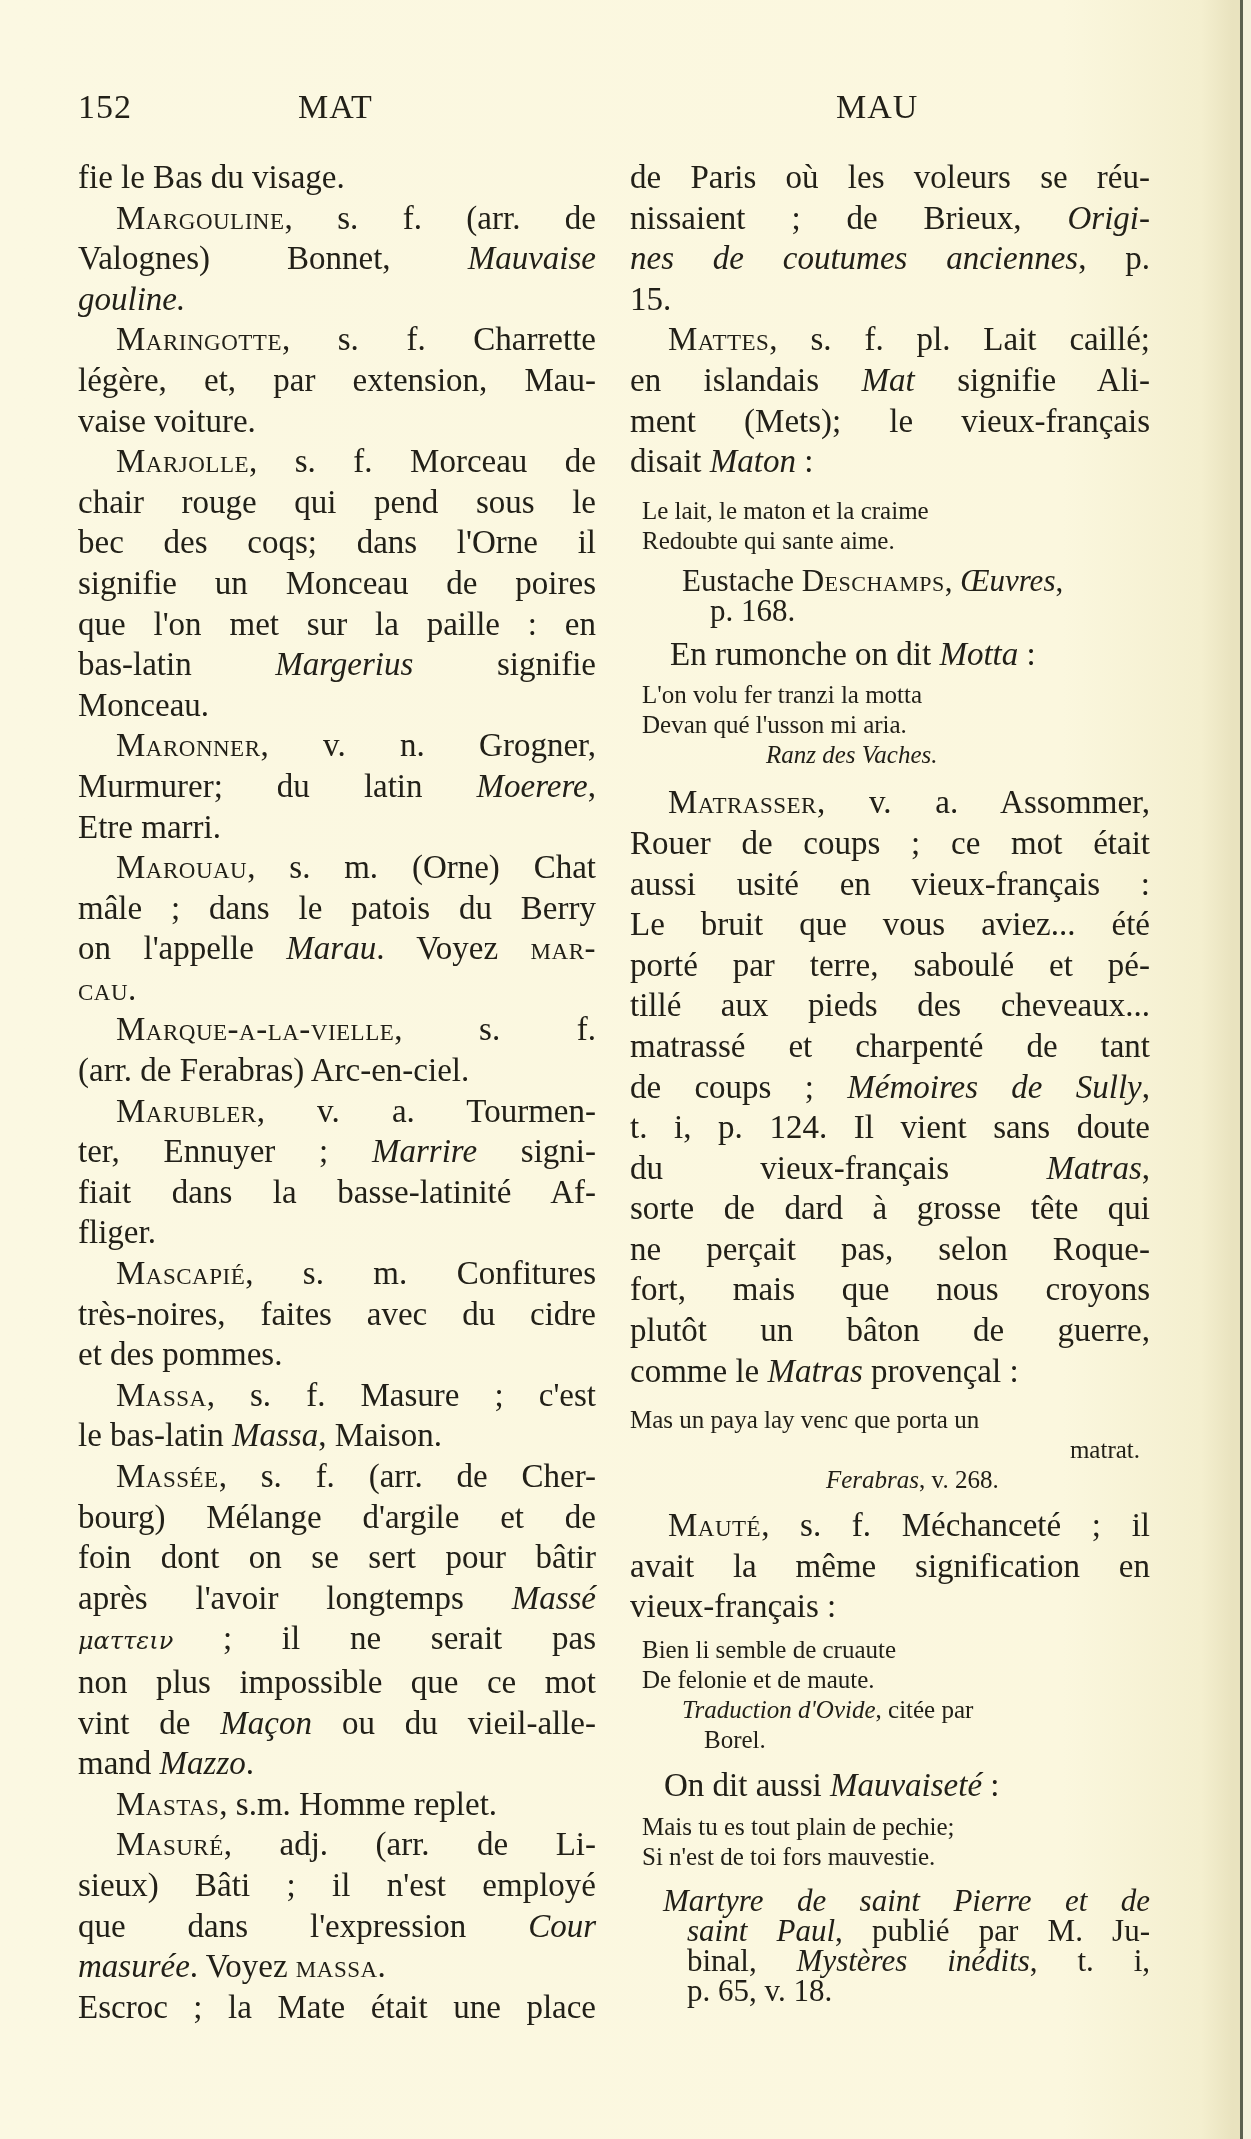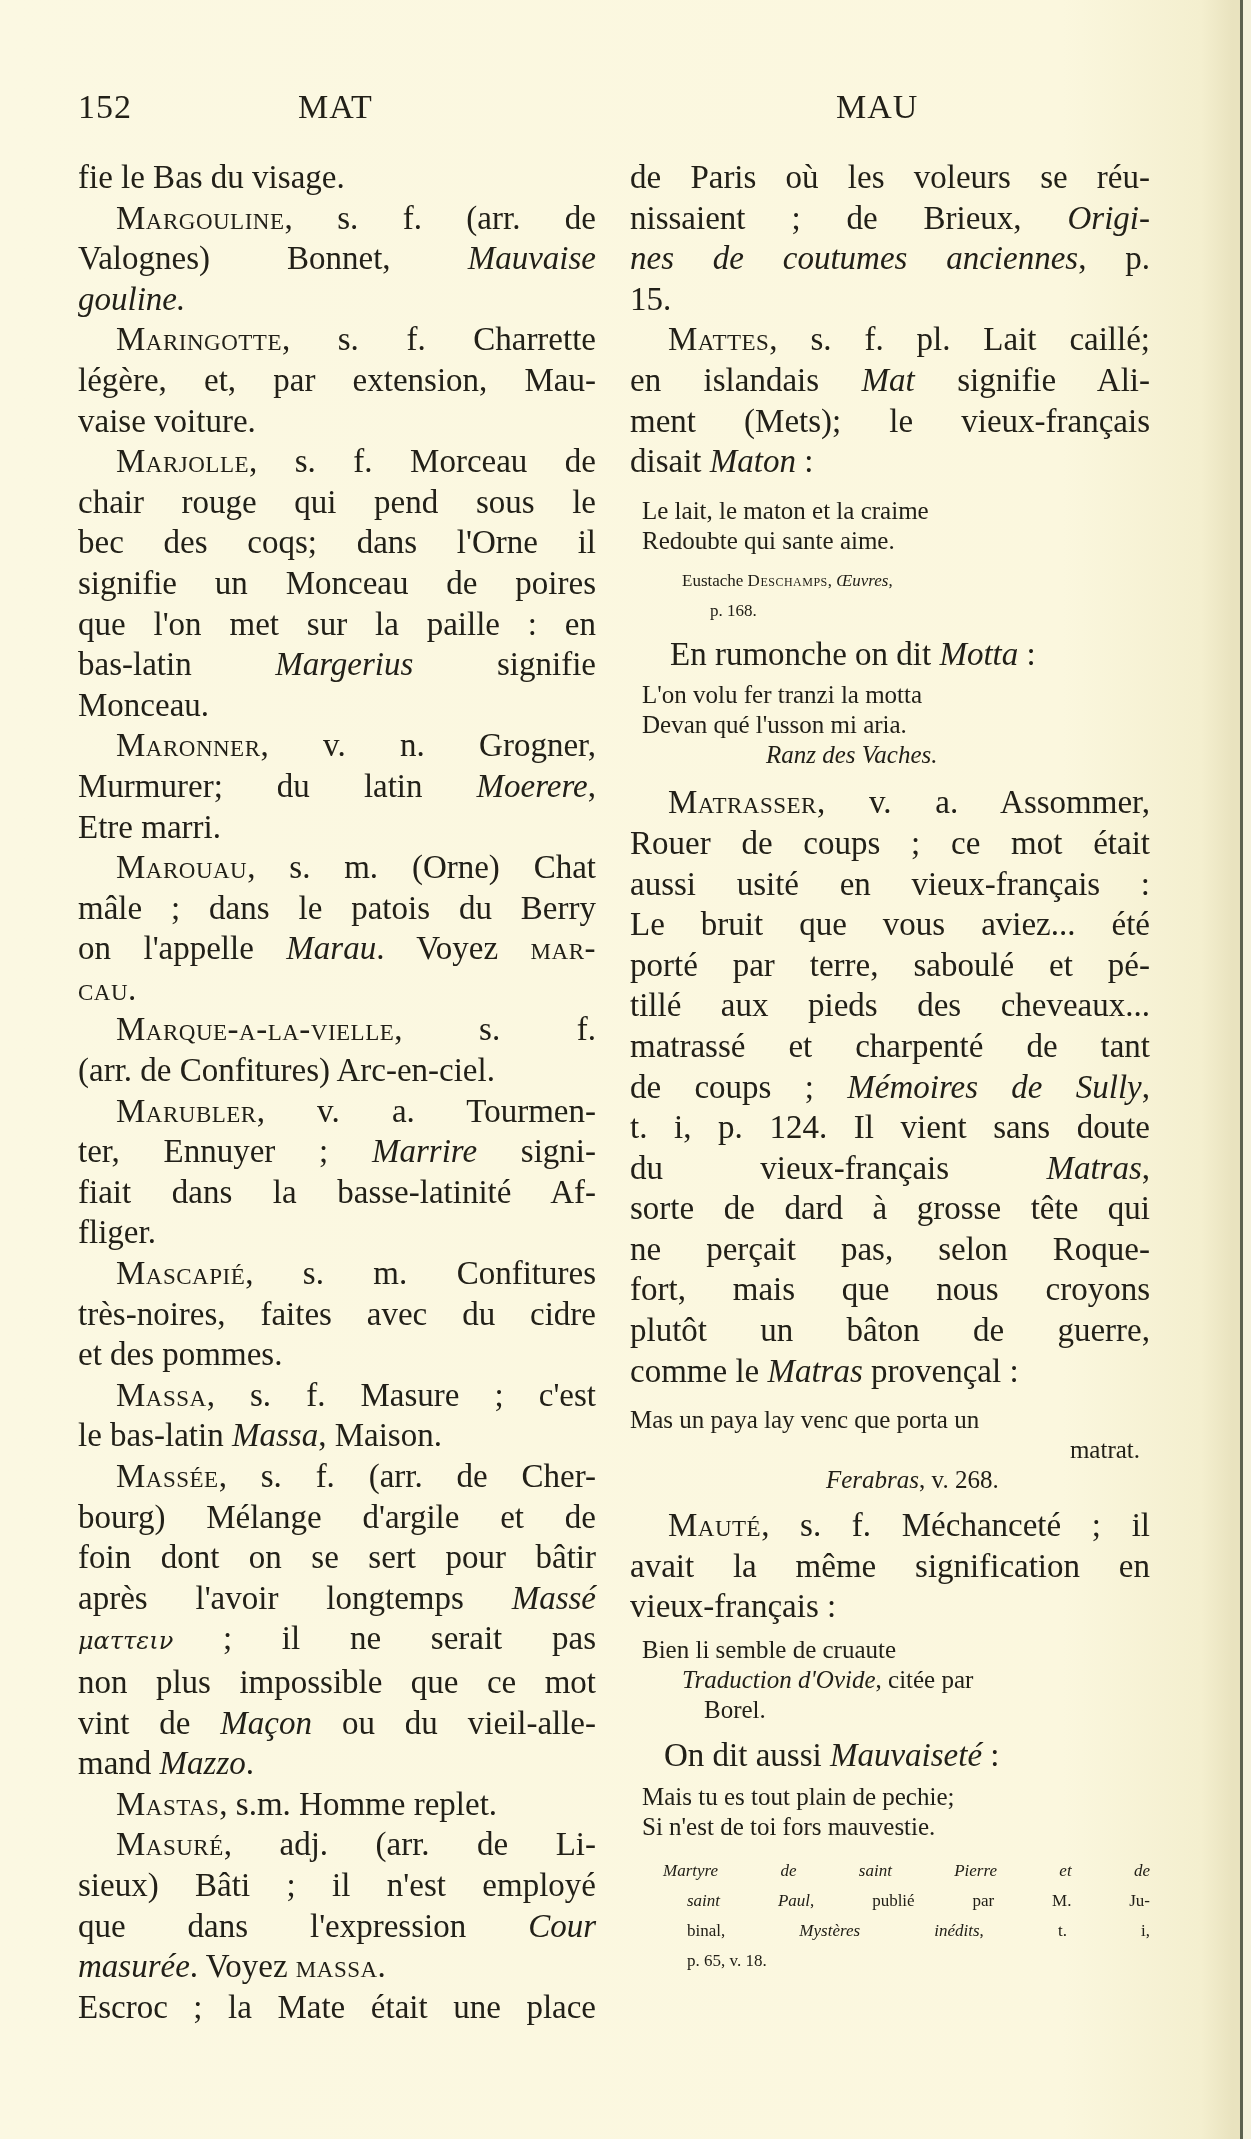--- a/index.html
+++ b/index.html
@@ -41,21 +41,21 @@
   .line { display: block; white-space: nowrap; text-align: justify; text-align-last: justify; }
   .line.last { text-align-last: left; }
   .sc { font-variant: small-caps; letter-spacing: 0.5px; }
   .it { font-style: italic; }
   .greek { font-family: "DejaVu Serif", serif; font-style: italic; font-size: 24px; }
 
   .quote {
     font-size: 25px; line-height: 30px; margin: 14px 0 10px 12px;
   }
   .quote .line { text-align: right; text-align-last: left; }
-  .attrib { font-size: 17px; line-height: 30px; margin-left: 52px; }
+  .attrib { font-size: 31px; line-height: 30px; margin-left: 52px; }
   .attrib .cont { margin-left: 92px; display: block; }
   .lead { font-size: 33px; line-height: 40.6px; margin: 8px 0 6px 40px; }
 </style>
 </head>
 <body>
 
 <div class="page"></div>
 <div class="page-edge"></div>
 <div class="page-edge-shade"></div>
 
@@ -100,21 +100,21 @@
 
   <p class="para">
     <span class="line" style="padding-left:38px"><span class="sc">Marouau</span><span>, s. m. (Orne) Chat</span></span>
     <span class="line">mâle ; dans le patois du Berry</span>
     <span class="line"><span>on l'appelle </span><span class="it">Marau</span><span>. Voyez </span><span class="sc">mar-</span></span>
     <span class="line last sc">cau.</span>
   </p>
 
   <p class="para">
     <span class="line" style="padding-left:38px"><span class="sc">Marque-a-la-vielle</span><span>, s. f.</span></span>
-    <span class="line last">(arr. de Confitures) Arc-en-ciel.</span>
+    <span class="line last">(arr. de Ferabras) Arc-en-ciel.</span>
   </p>
 
   <p class="para">
     <span class="line" style="padding-left:38px"><span class="sc">Marubler</span><span>, v. a. Tourmen-</span></span>
     <span class="line"><span>ter, Ennuyer ; </span><span class="it">Marrire</span><span> signi-</span></span>
     <span class="line">fiait dans la basse-latinité Af-</span>
     <span class="line last">fliger.</span>
   </p>
 
   <p class="para">
@@ -214,20 +214,21 @@
   </div>
 
   <p class="para" style="margin-top:10px">
     <span class="line" style="padding-left:38px"><span class="sc">Mauté</span><span>, s. f. Méchanceté ; il</span></span>
     <span class="line">avait la même signification en</span>
     <span class="line last">vieux-français :</span>
   </p>
 
   <div class="quote" style="margin-top:8px">
     <span class="line">Bien li semble de cruaute</span>
+    <span class="line">De felonie et de maute.</span>
     <span class="line" style="padding-left:40px"><span class="it">Traduction d'Ovide</span><span>, citée par</span></span>
     <span class="line" style="padding-left:62px">Borel.</span>
   </div>
 
   <div class="lead" style="margin-left:34px">
     <span>On dit aussi </span><span class="it">Mauvaiseté</span><span> :</span>
   </div>
 
   <div class="quote" style="margin-top:6px">
     <span class="line">Mais tu es tout plain de pechie;</span>

